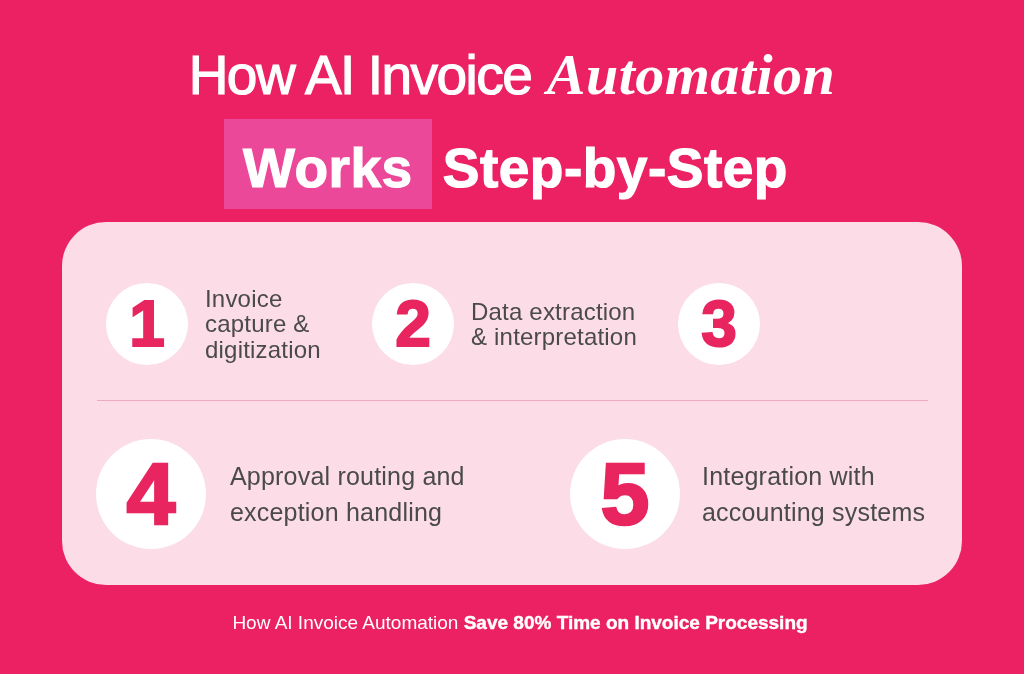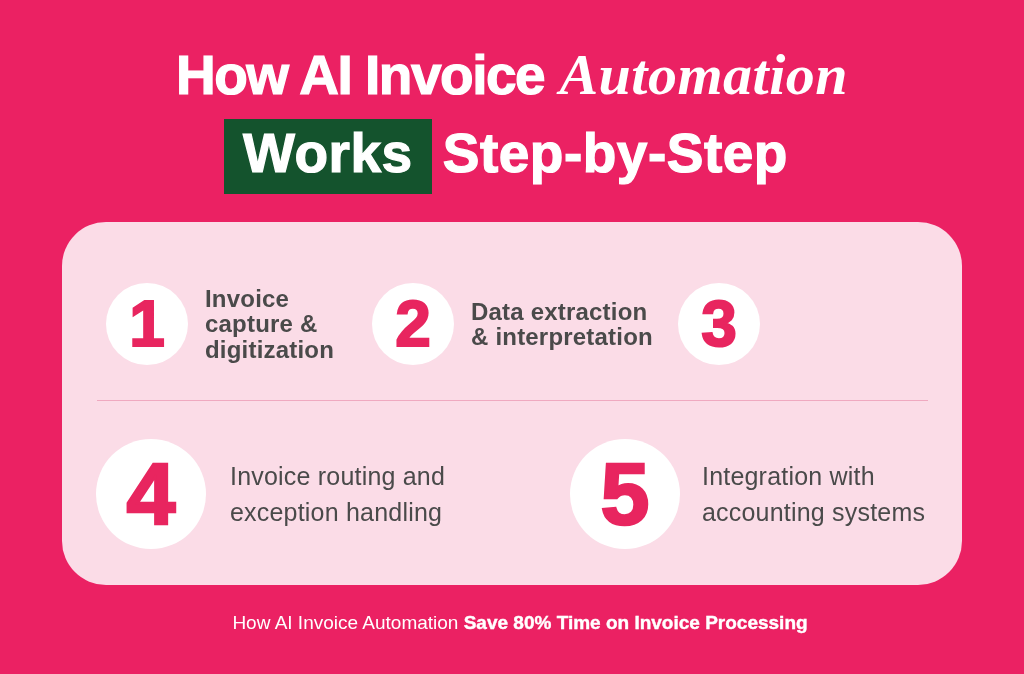--- a/index.html
+++ b/index.html
@@ -1,29 +1,29 @@
 <!DOCTYPE html>
 <html><head>
 <meta charset="utf-8">
 <style>
   html,body{margin:0;padding:0;}
   body{width:1024px;height:674px;background:#EB2163;position:relative;font-family:"Liberation Sans",sans-serif;overflow:hidden;}
   .t1{position:absolute;top:44px;left:0;width:100%;text-align:center;color:#fff;font-size:55px;line-height:62px;}
-  .t1 .b{font-weight:bold;letter-spacing:-1.5px;-webkit-text-stroke:1.2px #fff;}
+  .t1 .b{font-weight:normal;letter-spacing:-1.5px;-webkit-text-stroke:1.2px #fff;}
   .t1 .i{font-family:"Liberation Serif",serif;font-style:italic;font-weight:bold;font-size:58px;letter-spacing:0.5px;}
   .t2{position:absolute;top:119px;left:0;width:100%;text-align:center;color:#fff;font-size:55px;font-weight:bold;letter-spacing:0.5px;transform:translateX(-6px);}
-  .t2 .hl{display:inline-block;background:#14532d;padding:2px 19px 9px 19px;margin-right:11px;-webkit-text-stroke:1.2px #fff;}
+  .t2 .hl{display:inline-block;background:#ec4899;padding:17px 19px 9px 19px;margin-right:11px;-webkit-text-stroke:1.2px #fff;}
   .t2 .rest{-webkit-text-stroke:1.2px #fff;}
   .card{position:absolute;left:62px;top:222px;width:900px;height:363px;background:#FBDCE7;border-radius:44px;}
   .step{position:absolute;display:flex;align-items:center;}
   .circle{background:#fff;border-radius:50%;display:flex;align-items:center;justify-content:center;color:#E8255F;font-weight:bold;flex-shrink:0;}
   .c-sm{width:82px;height:82px;font-size:64px;-webkit-text-stroke:2px #E8255F;}
   .c-lg{width:110px;height:110px;font-size:88px;-webkit-text-stroke:2.5px #E8255F;}
   .lines{color:#4A4A4A;}
-  .lines-sm{font-size:24px;line-height:25.5px;letter-spacing:0.2px;margin-left:17px;font-weight:bold;}
+  .lines-sm{font-size:24px;line-height:25.5px;letter-spacing:0.2px;margin-left:17px;}
   .lines-lg{font-size:25px;line-height:36px;letter-spacing:0.2px;margin-left:24px;}
   .m15{margin-left:22px;}
   .divider{position:absolute;left:35px;top:178px;width:831px;height:1px;background:#EFA9C0;}
   .footer{position:absolute;top:612px;left:8px;width:100%;text-align:center;color:#fff;font-size:19px;}
   .footer .fb{font-weight:bold;-webkit-text-stroke:0.4px #fff;}
 </style>
 </head>
 <body>
 
 <div class="t1"><span class="b">How AI Invoice</span> <span class="i">Automation</span></div>
@@ -59,21 +59,21 @@
       </div>
   </div>
 
   <div class="divider"></div>
 
   <div class="step" style="left:34px;top:217px;height:110px;">
     <div class="circle c-lg">
         <span>4</span>
       </div>
     <div class="lines lines-lg">
-      <div>Invoice routing and</div>
+      <div>Approval routing and</div>
       <div>exception handling</div>
     </div>
   </div>
 
   <div class="step" style="left:508px;top:217px;height:110px;">
     <div class="circle c-lg">
         <span>5</span>
       </div>
     <div class="lines lines-lg m15">
       <div>Integration with</div>

